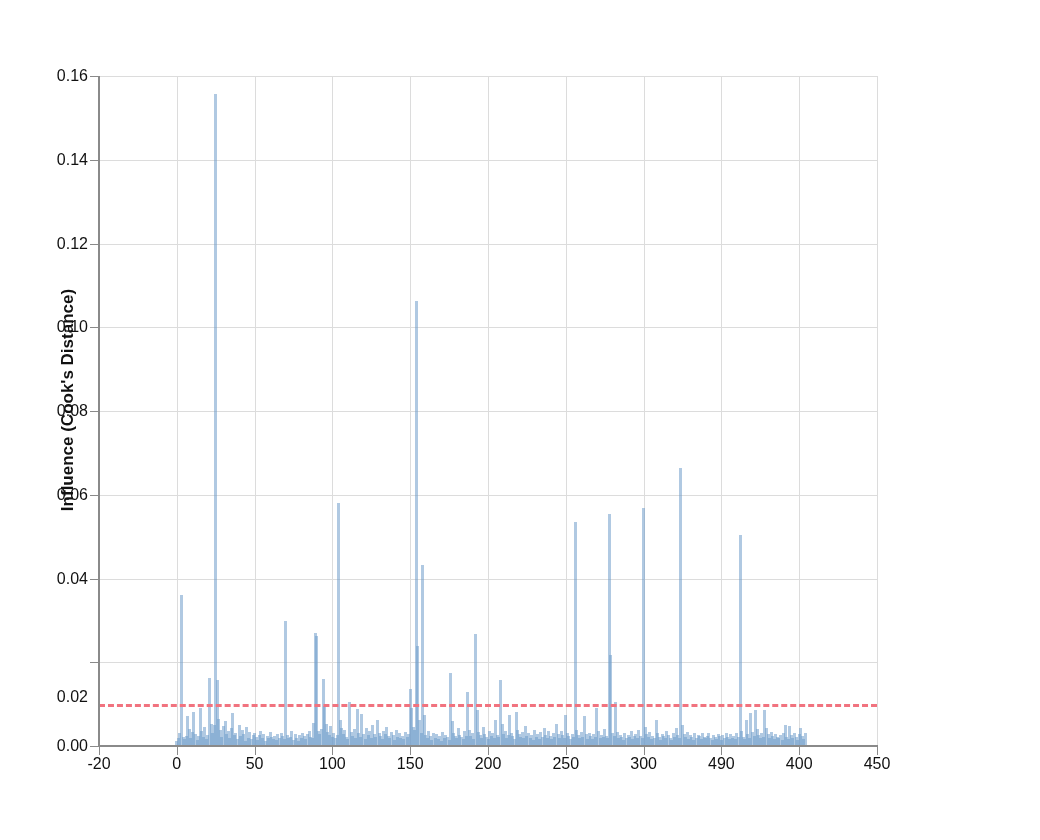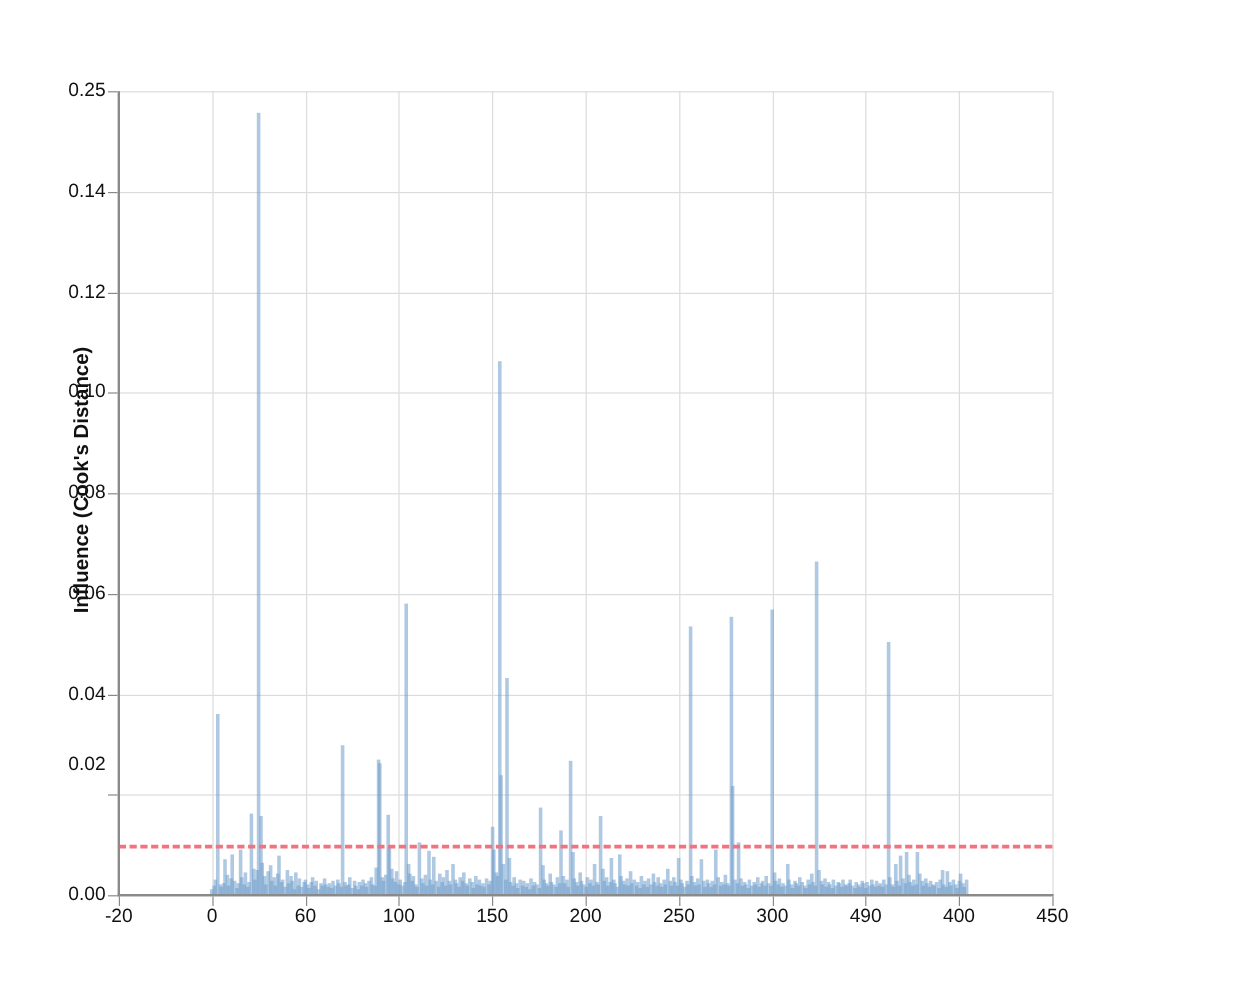--- a/index.html
+++ b/index.html
@@ -494,21 +494,21 @@
 
   <div class="axis-left"></div>
   <div class="axis-bottom"></div>
 
   <div id="ytick-layer">
       <div class="tick-y" style="top: 746px;"></div>
       <div class="ytick-wrap" style="top: 746px;">
         <div class="ylabel-tick">0.00</div>
       </div>
       <div class="tick-y" style="top: 662.25px;"></div>
-      <div class="ytick-wrap" style="top: 638px;">
+      <div class="ytick-wrap" style="top: 697px;">
         <div class="ylabel-tick">0.02</div>
       </div>
       <div class="tick-y" style="top: 578.5px;"></div>
       <div class="ytick-wrap" style="top: 578.5px;">
         <div class="ylabel-tick">0.04</div>
       </div>
       <div class="tick-y" style="top: 494.75px;"></div>
       <div class="ytick-wrap" style="top: 494.75px;">
         <div class="ylabel-tick">0.06</div>
       </div>
@@ -523,30 +523,30 @@
       <div class="tick-y" style="top: 243.5px;"></div>
       <div class="ytick-wrap" style="top: 243.5px;">
         <div class="ylabel-tick">0.12</div>
       </div>
       <div class="tick-y" style="top: 159.75px;"></div>
       <div class="ytick-wrap" style="top: 159.75px;">
         <div class="ylabel-tick">0.14</div>
       </div>
       <div class="tick-y" style="top: 76px;"></div>
       <div class="ytick-wrap" style="top: 76px;">
-        <div class="ylabel-tick">0.25</div>
+        <div class="ylabel-tick">0.16</div>
       </div>
     </div>
   <div id="xtick-layer">
       <div class="tick-x" style="left: 99px;"></div>
       <div class="xlabel-tick" style="left: 64px;">-20</div>
       <div class="tick-x" style="left: 176.8px;"></div>
       <div class="xlabel-tick" style="left: 141.8px;">0</div>
       <div class="tick-x" style="left: 254.6px;"></div>
-      <div class="xlabel-tick" style="left: 219.6px;">60</div>
+      <div class="xlabel-tick" style="left: 219.6px;">50</div>
       <div class="tick-x" style="left: 332.4px;"></div>
       <div class="xlabel-tick" style="left: 297.4px;">100</div>
       <div class="tick-x" style="left: 410.2px;"></div>
       <div class="xlabel-tick" style="left: 375.2px;">150</div>
       <div class="tick-x" style="left: 488px;"></div>
       <div class="xlabel-tick" style="left: 453px;">200</div>
       <div class="tick-x" style="left: 565.8px;"></div>
       <div class="xlabel-tick" style="left: 530.8px;">250</div>
       <div class="tick-x" style="left: 643.6px;"></div>
       <div class="xlabel-tick" style="left: 608.6px;">300</div>

